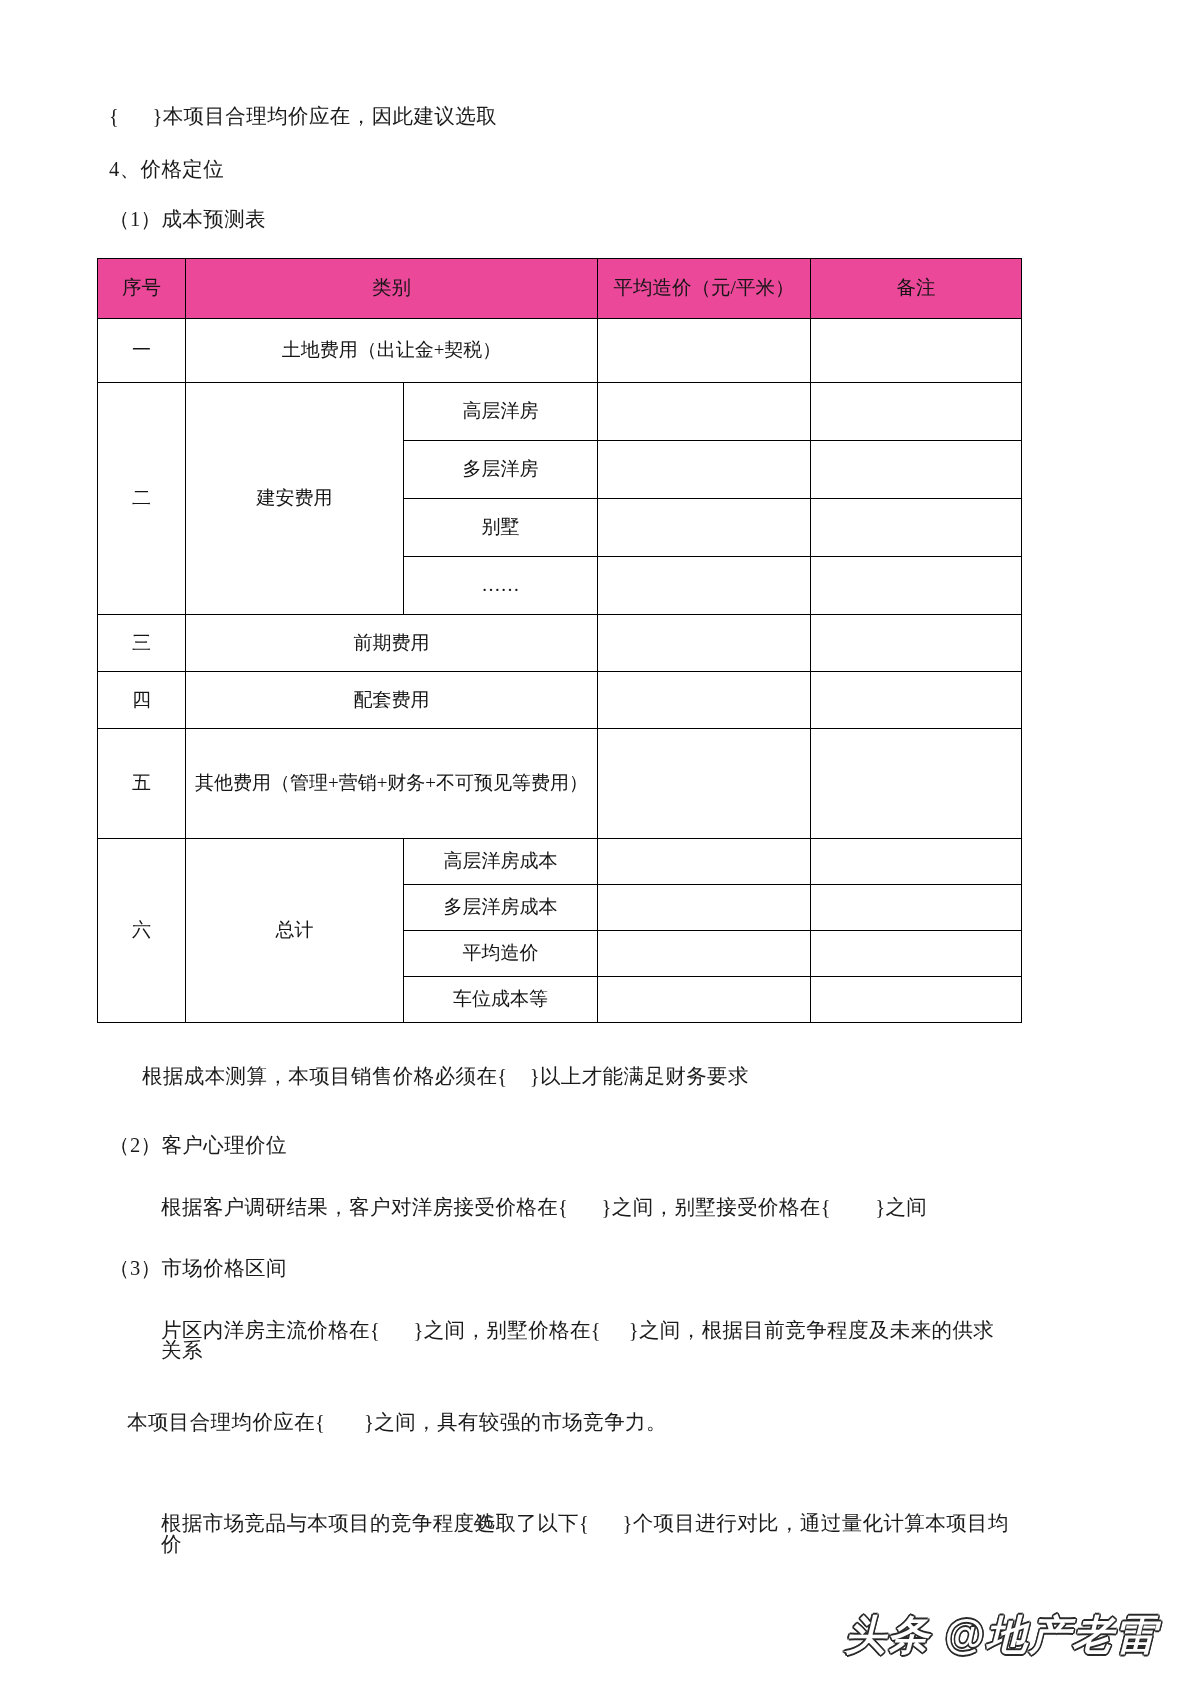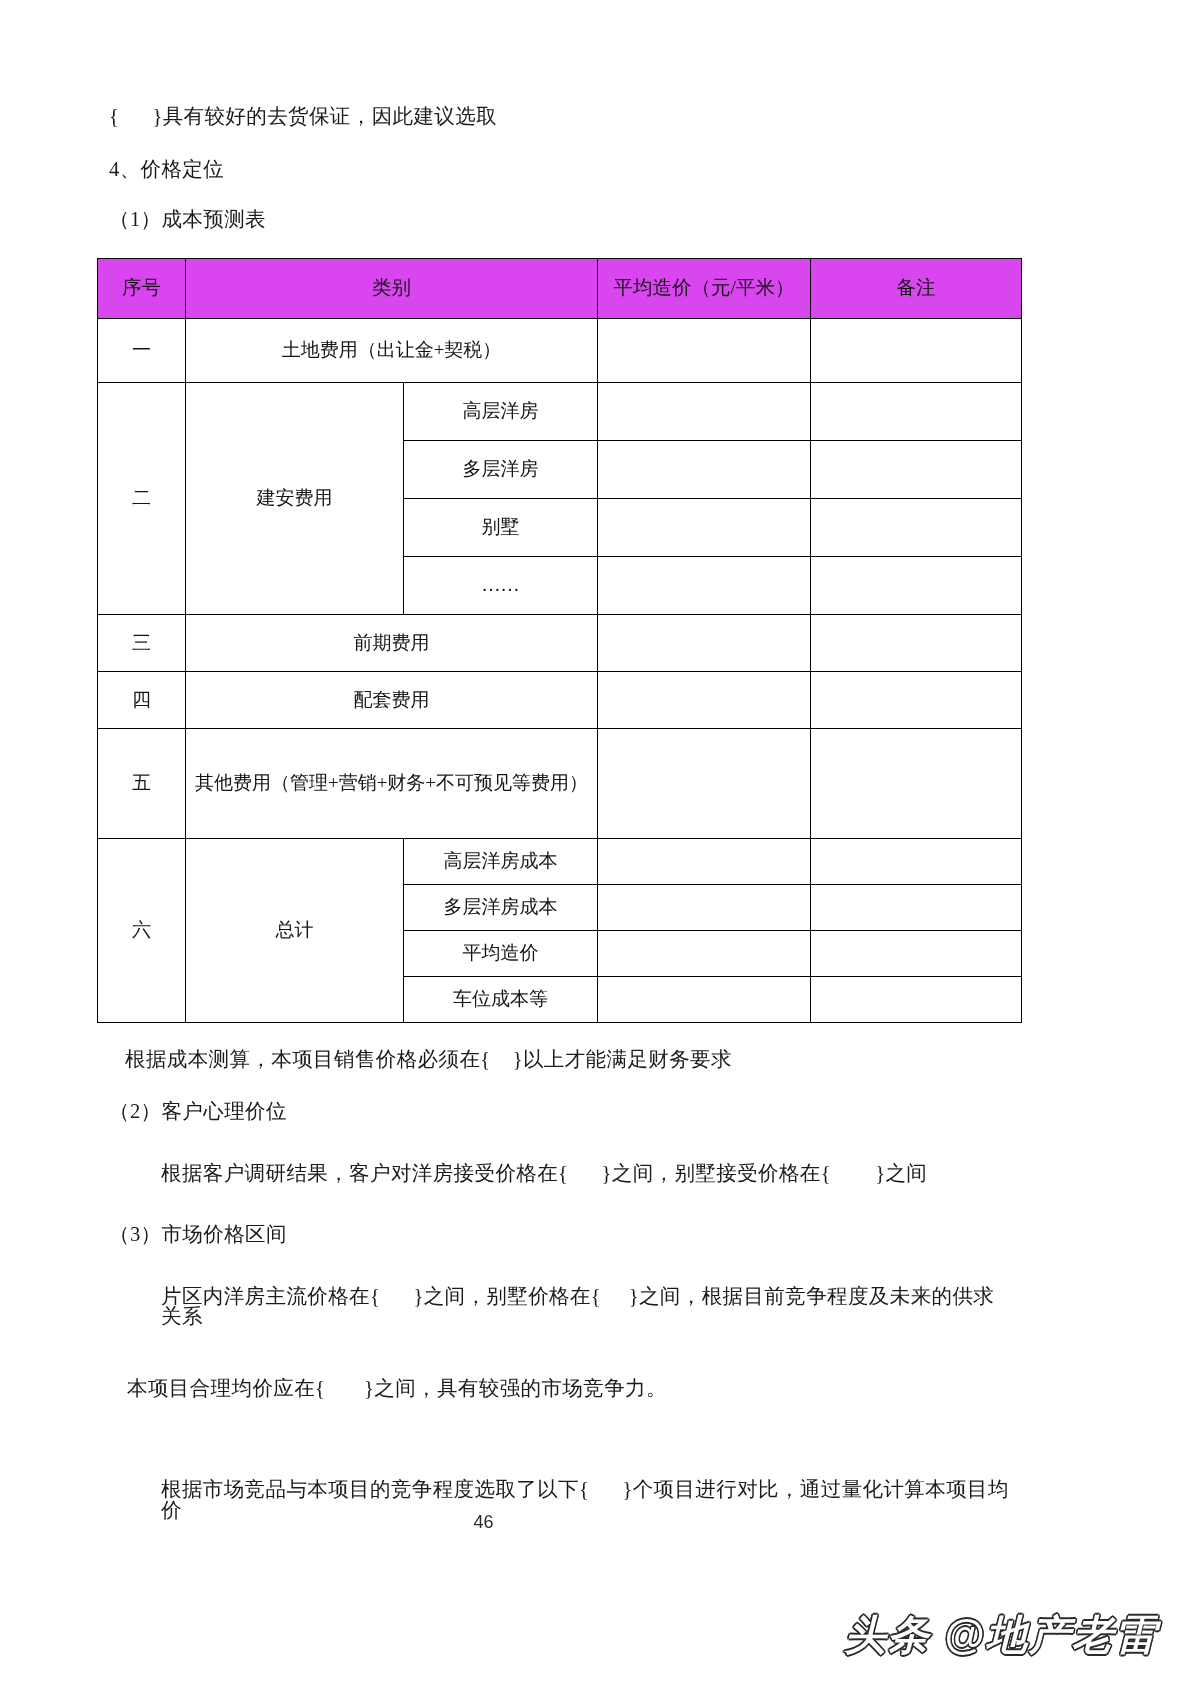--- a/index.html
+++ b/index.html
@@ -47,21 +47,21 @@
 
   .body-indent {
     margin: 9px;
     padding-left: 55px;
   }
   .body-flush {
     margin: 12px;
     padding-left: 18px;
   }
   .tbl-note {
-    margin: 0;
+    margin: 17px;
     padding-left: 28px;
   }
 
   
   table.cost-table {
     border-collapse: collapse;
     width: 924px;
     table-layout: fixed;
     margin: 0;
   }
@@ -70,21 +70,21 @@
     font-size: 19px;
     font-weight: normal;
     text-align: center;
     vertical-align: middle;
     padding: 4px 6px;
     line-height: 1.55;
     color: #151515;
     box-sizing: border-box;
   }
   table.cost-table thead td {
-    background: #d946ef;
+    background: #ec4899;
     height: 60px;
     font-size: 19.5px;
   }
   .row-h1 { height: 64px; }
   .row-h2 { height: 58px; }
   .row-h3 { height: 57px; }
   .row-h5 { height: 110px; }
   .row-h6 { height: 46px; }
   .cell-wrap { line-height: 1.85; }
 
@@ -122,21 +122,21 @@
        1.6px  0px   0 #2a2a2a;
     white-space: nowrap;
   }
 </style>
 </head>
 <body>
 
 <div class="page">
   <div class="content">
 
-    <p class="para p-lead">{      }具有较好的去货保证，因此建议选取</p>
+    <p class="para p-lead">{      }本项目合理均价应在，因此建议选取</p>
 
     <div class="spacer-md"></div>
 
     <p class="para p-num">4、价格定位</p>
 
     <div class="spacer-sm"></div>
 
     <p class="para p-num">（1）成本预测表</p>
 
     <div class="spacer-sm"></div>

